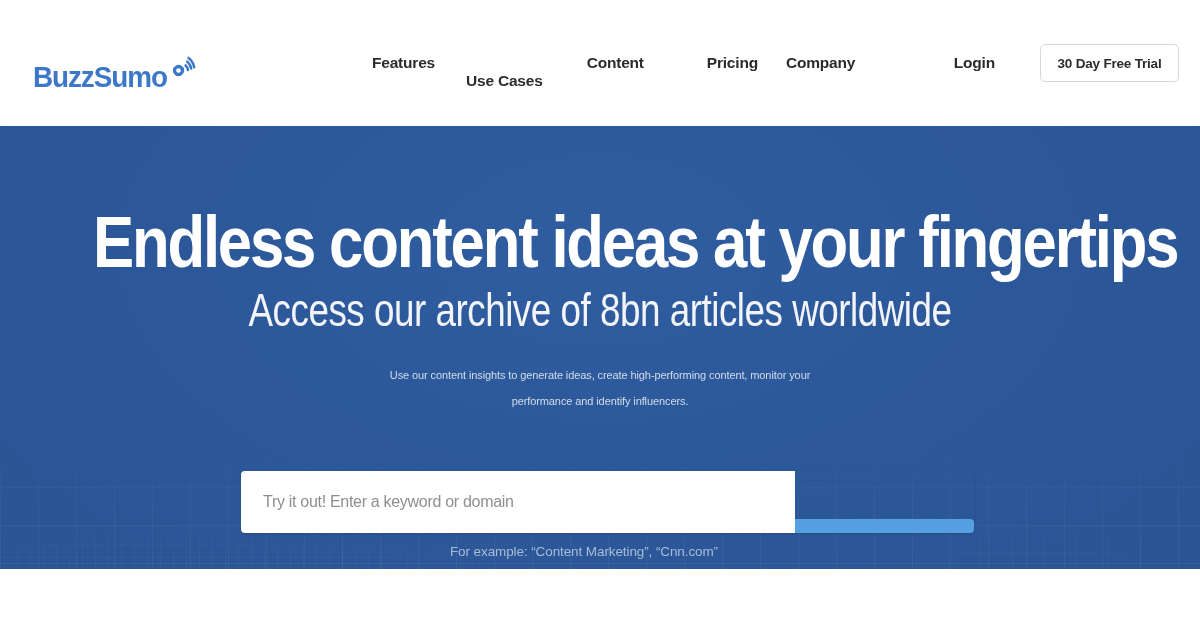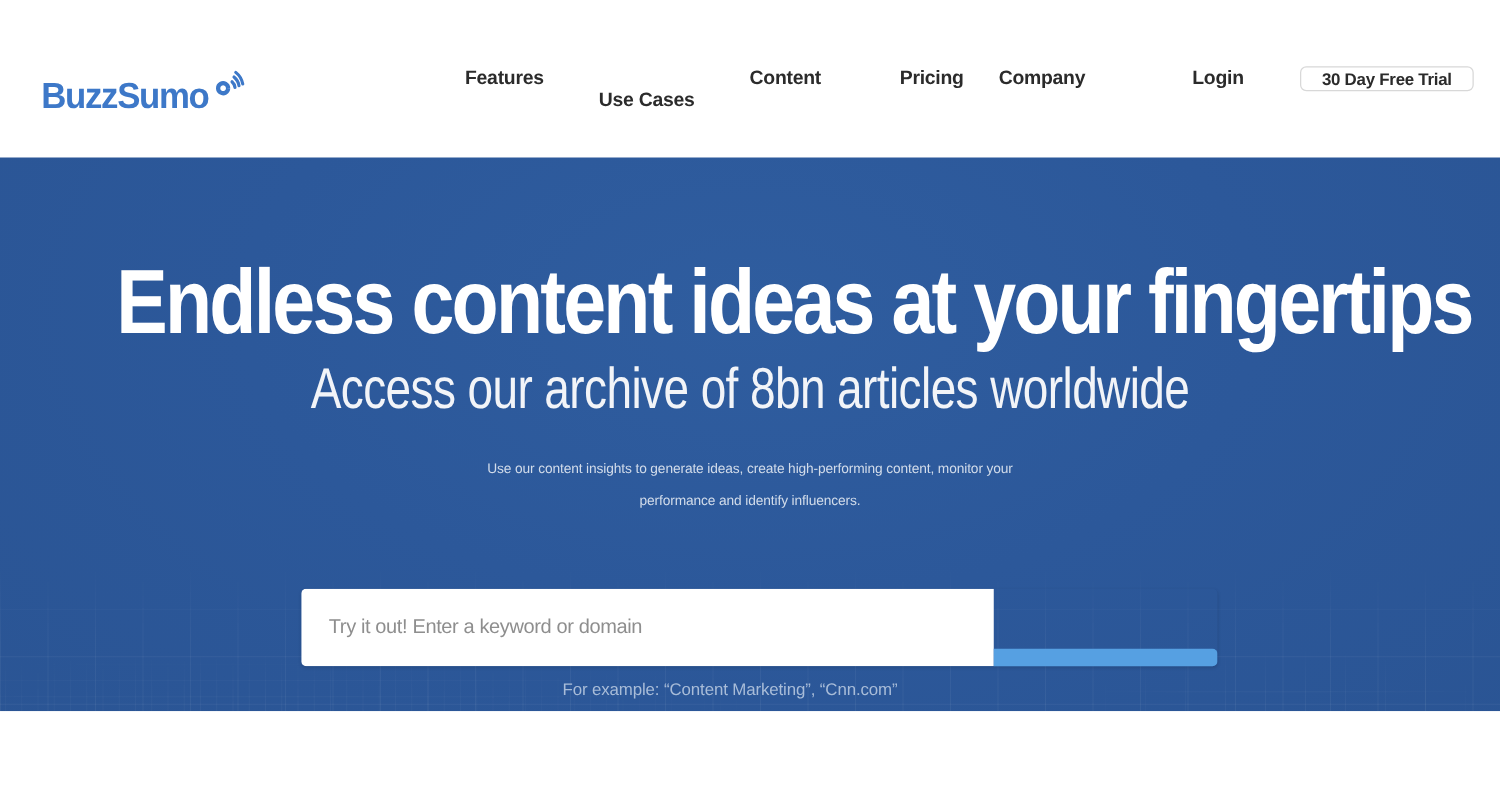--- a/index.html
+++ b/index.html
@@ -50,38 +50,38 @@
   .nav-link {
     font-size:15.5px;
     font-weight:bold;
     color:#2b2b2b;
     letter-spacing:-0.2px;
     text-decoration:none;
     white-space:nowrap;
     cursor:pointer;
     padding:6px 0;
   }
-  .nav-link.n0 { margin-right:44px; }
+  .nav-link.n0 { margin-right:31px; }
   .nav-link.n1 { margin-right:44px;margin-top:36px; }
   .nav-link.n2 { margin-right:63px; }
   .nav-link.n3 { margin-right:28px; }
 
   .nav-right {
     position:absolute; right:21px; top:0;
     height:126px;
     display:flex; align-items:center;
   }
   .login-link {
     font-size:15.5px; font-weight:bold; color:#2b2b2b;
     letter-spacing:-0.2px; text-decoration:none;
     margin-right:45px; cursor:pointer; white-space:nowrap;
   }
   .trial-btn {
     display:flex; align-items:center; justify-content:center;
-    width:139px; height:20px;
+    width:139px; height:38px;
     border:1px solid #d8d8d8;
     border-radius:5px;
     background:#ffffff;
     font-size:13.5px; font-weight:bold; color:#2b2b2b;
     letter-spacing:-0.2px;
     cursor:pointer;
     white-space:nowrap;
     font-family:"Liberation Sans", sans-serif;
   }
 

